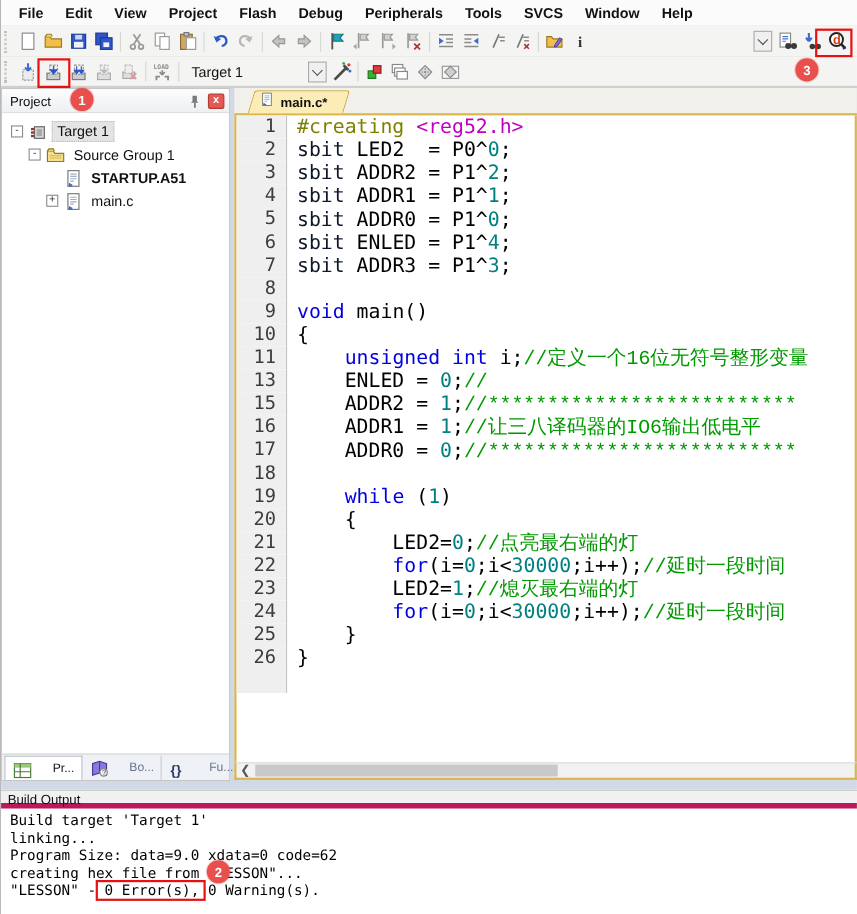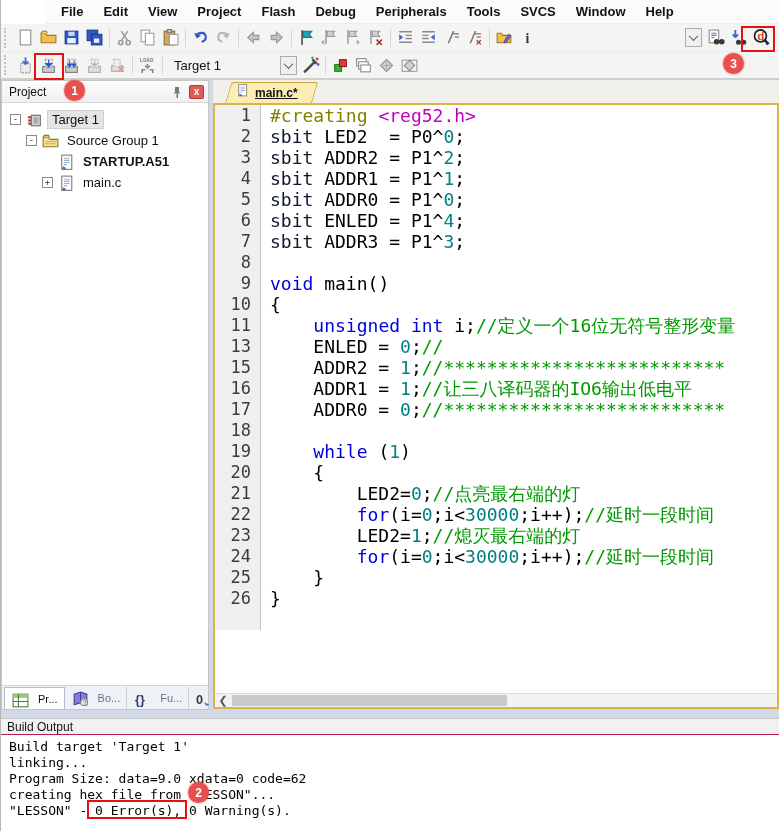--- a/index.html
+++ b/index.html
@@ -1,21 +1,21 @@
 <!DOCTYPE html>
 <html><head>
 <meta charset="utf-8">
 <style>
   * { box-sizing: border-box; margin: 0; padding: 0; }
   html,body { width:779px; height:831px; }
   body { font-family:"Liberation Sans", sans-serif; background:#fff; overflow:hidden; }
   .app { position:relative; width:779px; height:831px; background:#fff; border-left:1px solid #b8b8b8; }
 
   
-  .menubar { position:absolute; top:0; left:0; right:0; height:24px; background:#fbfbfb; border-bottom:1px solid #ececec; display:flex; align-items:stretch; padding-left:6px;margin-left:44px; }
+  .menubar { position:absolute; top:0; left:0; right:0; height:24px; background:#fbfbfb; border-bottom:1px solid #ececec; display:flex; align-items:stretch; padding-left:6px; }
   .menu-item { font-size:13px; font-weight:600; color:#111; padding:0 10px; display:flex; align-items:center; cursor:default; }
 
   
   .toolbar { position:absolute; left:0; right:0; background:#f4f4f2; display:flex; align-items:center; }
   .tb1 { top:24px; height:28px; border-bottom:1px solid #eaeae6; }
   .tb2 { top:52px; height:28px; border-bottom:2px solid #cfcfcf; }
   .grip { width:8px; height:20px; margin:0 2px 0 3px; border-left:2px dotted #c2c2c2; }
   .ti { width:23px; height:23px; display:flex; align-items:center; justify-content:center; border:1px solid transparent; border-radius:2px; }
   .tsep { width:1px; height:18px; background:#d6d6d2; margin:0 3px; }
   .combo-btn { width:17px; height:19px; background:#f0f0f0; border:1px solid #ababab; display:flex; align-items:center; justify-content:center; margin:0 2px; }
@@ -34,46 +34,46 @@
   .pin-btn { width:16px; height:16px; display:flex; align-items:center; justify-content:center; }
   .close-btn { width:15px; height:14px; margin-left:4px; background:#e25a52; border:1px solid #b03a34; color:#fff; font-size:10px; line-height:12px; text-align:center; font-weight:bold; border-radius:2px; }
   .tree { flex:1; overflow:hidden; padding-top:6px; background:#fff; }
   .tree-row { height:21px; display:flex; align-items:center; font-size:13px; color:#111; white-space:nowrap; }
   .expand-box { width:11px; height:11px; border:1px solid #8a8a8a; background:#fff; font-size:9px; line-height:9px; text-align:center; color:#333; margin-right:4px; flex:none; font-family:"DejaVu Sans Mono",monospace; }
   .expand-spacer { width:15px; flex:none; }
   .tree-ico { width:18px; height:18px; margin-right:4px; flex:none; }
   .tree-label { padding:1px 4px; }
   .tree-label.sel { background:#e4e4e4; border:1px dotted #bcbcbc; }
   .panel-tabs { height:24px; background:#eef1f6; border-top:1px solid #d4d4d4; display:flex; align-items:flex-end; padding:0 2px; }
-  .ptab { height:22px; display:flex; align-items:center; gap:11px; font-size:11px; color:#6a7astrong8; color:#68748e; padding:0 6px; border-right:1px solid #c8cdd8; }
+  .ptab { height:22px; display:flex; align-items:center; gap:21px; font-size:11px; color:#6a7astrong8; color:#68748e; padding:0 6px; border-right:1px solid #c8cdd8; }
   .ptab.active { background:#fff; border:1px solid #b8bdc8; border-bottom:none; color:#111; }
   .ptab svg { flex:none; }
 
   
   .editor { position:absolute; left:212px; top:0; right:0; height:638px; }
   .tabbar { height:23px; background:#f2f0ea; display:flex; align-items:flex-end; padding-left:12px; }
   .doc-tab { position:relative; height:21px; padding:0 14px 0 10px; display:flex; align-items:center; gap:5px; }
   .doc-tab::before { content:""; position:absolute; inset:0; background:#fcedb7; border:1px solid #c9a43e; border-bottom:none; transform:skewX(-17deg); transform-origin:100% 100%; border-radius:3px 3px 0 0; }
   .doc-tab > * { position:relative; }
-  .doc-tab .tlabel { font-size:12px; font-weight:bold; color:#111;text-decoration:underline; }
+  .doc-tab .tlabel { font-size:12px; font-weight:bold; color:#111; }
   .gold-line { height:2px; background:#d9b54a; }
   .code { background:#fff; height:588px; overflow:hidden; border-left:2px solid #d9b54a; border-right:2px solid #d9b54a; font-family:"DejaVu Sans Mono", monospace; font-size:18px; }
   .code-row { display:flex; height:21px; line-height:21px; white-space:pre; }
   .ln { width:46px; flex:none; background:#efefef; border-right:1px solid #c4c4c4; color:#3c3c3c; text-align:right; padding-right:9px; font-size:17px; }
   .lc { flex:1; padding-left:9px; }
   .lc.cur { background:#e2f7e2; }
   .tk-pre { color:#808000; } .tk-str { color:#c000c0; } .tk-kwr { color:#0f172a; }
-  .tk-kw { color:#0000e0; } .tk-num { color:#008080; } .tk-com { color:#009900; } .tk-pln { color:#000; }
+  .tk-kw { color:#0000e0; } .tk-num { color:#008080; } .tk-com { color:#009900;font-family:Liberation Mono, monospace; } .tk-pln { color:#000; }
   .hscroll { position:relative; height:16px; background:#f2f2f2; border:2px solid #d9b54a; border-top:1px solid #dcdcdc; }
   .sb-btn { position:absolute; left:0; top:0; width:16px; height:12px; display:flex; align-items:center; justify-content:center; color:#555; font-size:11px; }
   .sb-thumb { position:absolute; left:17px; top:1px; height:11px; width:275px; background:#c9c9c9; border-radius:1px; }
 
   
   .build-panel { position:absolute; top:718px; left:0; right:0; height:113px; background:#fff; }
-  .build-header { height:17px; background:#f1f1f1; border-top:1px solid #c8c8c8; border-bottom:1px solid #be185d; font-size:12px; color:#111; padding:1px 0 0 6px; }
+  .build-header { height:17px; background:#f1f1f1; border-top:1px solid #c8c8c8; border-bottom:5px solid #be185d; font-size:12px; color:#111; padding:1px 0 0 6px; }
   .build-body { padding:4px 0 0 8px; font-family:"DejaVu Sans Mono", monospace; font-size:13px; line-height:16px; color:#000; white-space:pre; }
 
   
   .ann-box { position:absolute; border:2px solid #e81010; pointer-events:none; }
   .ann-badge { position:absolute; width:21px; height:21px; border-radius:50%; background:#e8504d; color:#fff; font-size:12px; font-weight:bold; display:flex; align-items:center; justify-content:center; pointer-events:none; box-shadow:0 0 0 1px rgba(232,80,77,.25); }
 </style>
 </head>
 <body>
 
 <div class="app">

